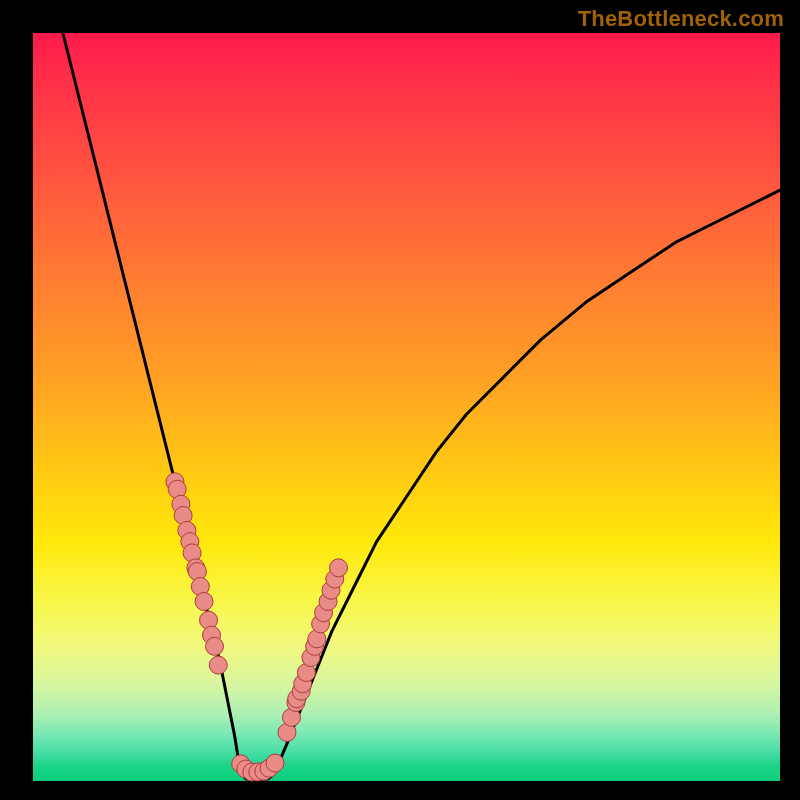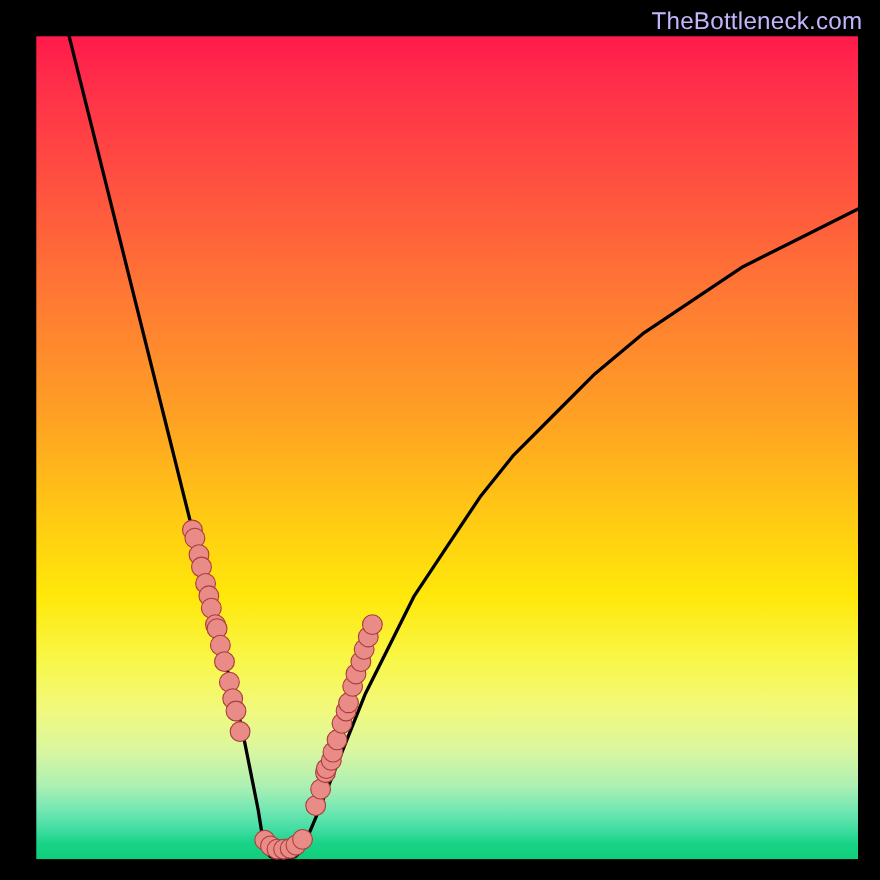--- a/index.html
+++ b/index.html
@@ -39,24 +39,24 @@
       #74e7b3 94%,
       #3fdca1 96.5%,
       #1ad488 98%,
       #0fce7b 100%
     );
   }
   .watermark {
     position: absolute;
     top: 6px;
     right: 16px;
-    color: #c4b5fd;
+    color: #a16207;
     font-size: 22px;
     letter-spacing: 0.2px;
-    font-weight: 400;
+    font-weight: 700;
     user-select: none;
     margin-left: 32px;
   }
   svg.curve {
     position: absolute;
     left: 0;
     top: 0;
     width: 747px;
     height: 748px;
     overflow: visible;

